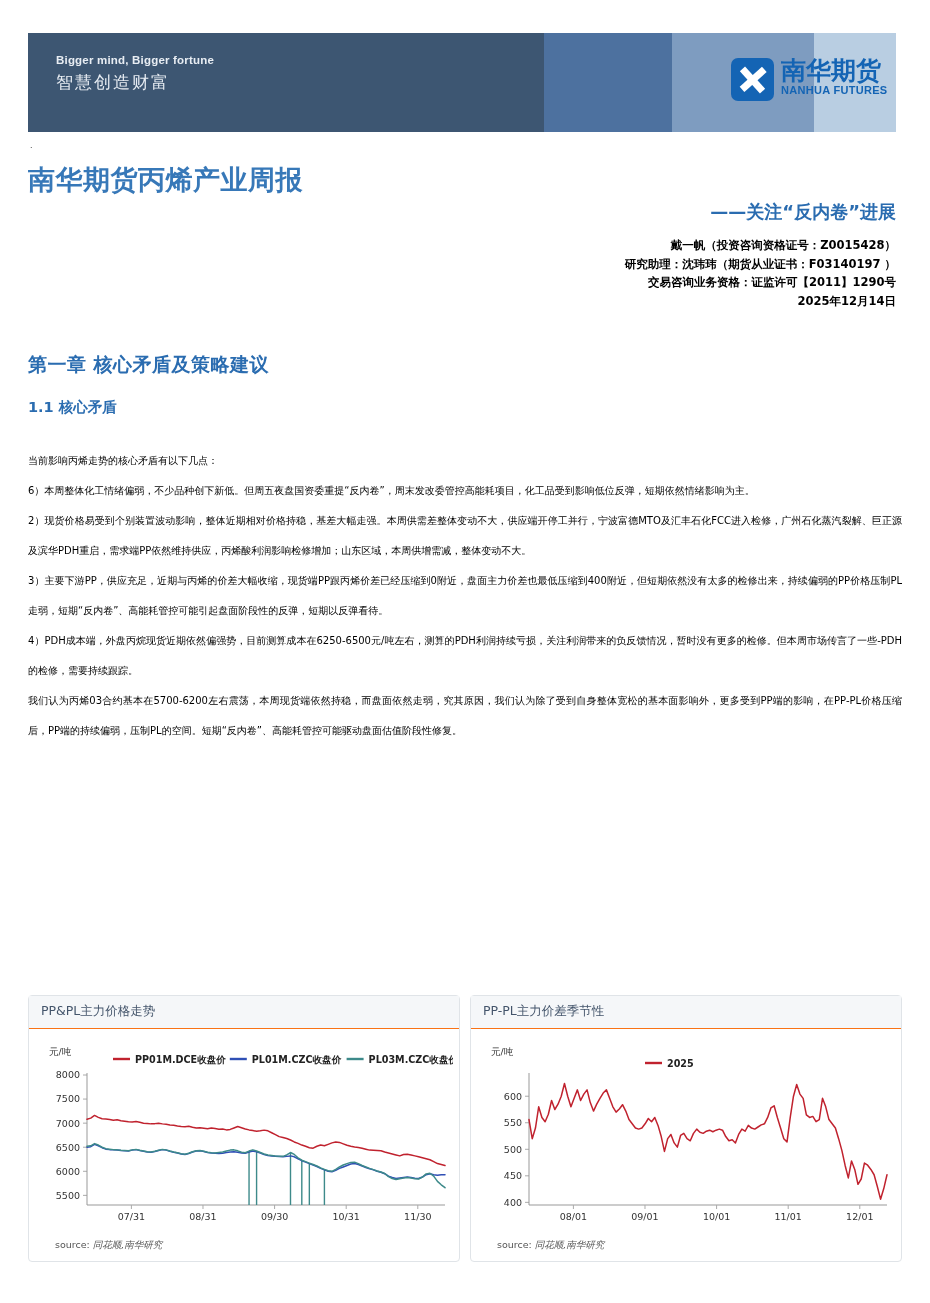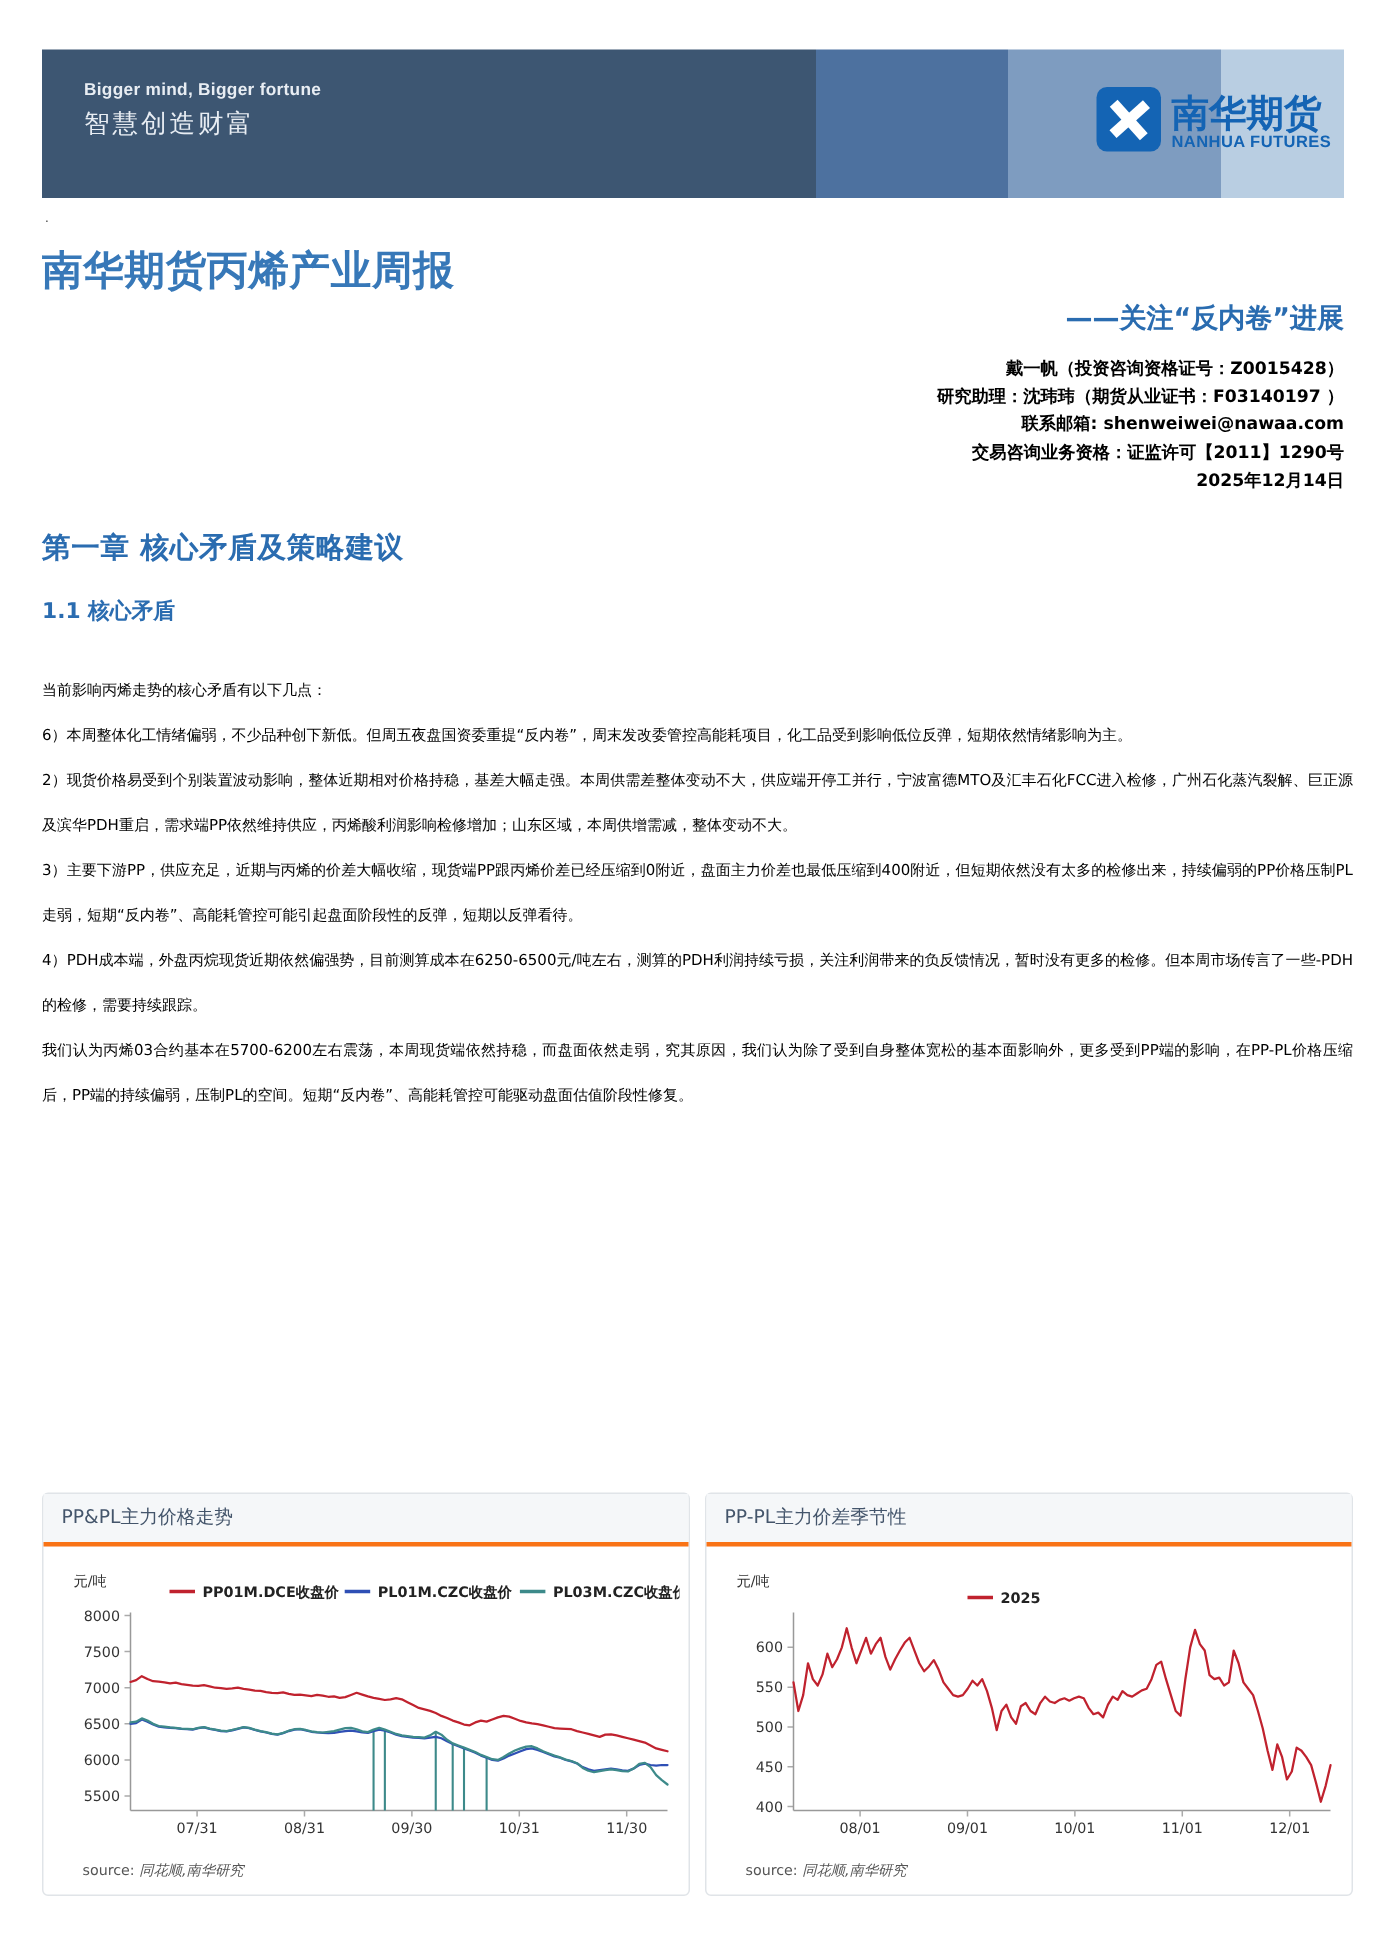--- a/index.html
+++ b/index.html
@@ -51,21 +51,21 @@
     font-weight: normal;
     letter-spacing: 2px;
     margin-top: 2px;
   }
 
   .logo-wrap {
     position: absolute;
     left: 731px;
     top: 58px;
     display: flex;
-    align-items: flex-end;
+    align-items: flex-start;
     gap: 7px;
   }
   .logo-mark {
     width: 43px; height: 43px;
     background: #1464b4;
     border-radius: 7px;
     position: relative;
     flex: none;
     overflow: hidden;
   }
@@ -177,21 +177,21 @@
   }
   .panel {
     width: 432px;
     border: 1px solid #e0e4e8;
     border-radius: 4px;
     background: #ffffff;
     box-sizing: border-box;
   }
   .panel-head {
     background: #f5f7f9;
-    border-bottom: 3px solid #f97316;
+    border-bottom: 1px solid #f97316;
     padding: 7px 12px 8px 12px;
     font-size: 12.5px;
     color: #44556b;
     font-family: "DejaVu Sans", sans-serif;
   }
   .panel-body {
     padding: 8px 6px 4px 6px;
     position: relative;
   }
   .chart-svg { display: block; }
@@ -227,21 +227,20 @@
 </div>
 
 <div class="stray-dot">.</div>
 
 <div class="doc-title">南华期货丙烯产业周报</div>
 <div class="doc-subtitle">——关注“反内卷”进展</div>
 
 <div class="meta-block">
   <div>戴一帆（投资咨询资格证号：Z0015428）</div>
   <div>研究助理：沈玮玮（期货从业证书：F03140197 ）</div>
-  <div>联系邮箱: shenweiwei@nawaa.com</div>
   <div>交易咨询业务资格：证监许可【2011】1290号</div>
   <div>2025年12月14日</div>
 </div>
 
 <div class="h1-section">第一章  核心矛盾及策略建议</div>
 <div class="h2-section">1.1 核心矛盾</div>
 
 <div class="body-text">
   <p>当前影响丙烯走势的核心矛盾有以下几点：</p>
   <p>6）本周整体化工情绪偏弱，不少品种创下新低。但周五夜盘国资委重提“反内卷”，周末发改委管控高能耗项目，化工品受到影响低位反弹，短期依然情绪影响为主。</p>

